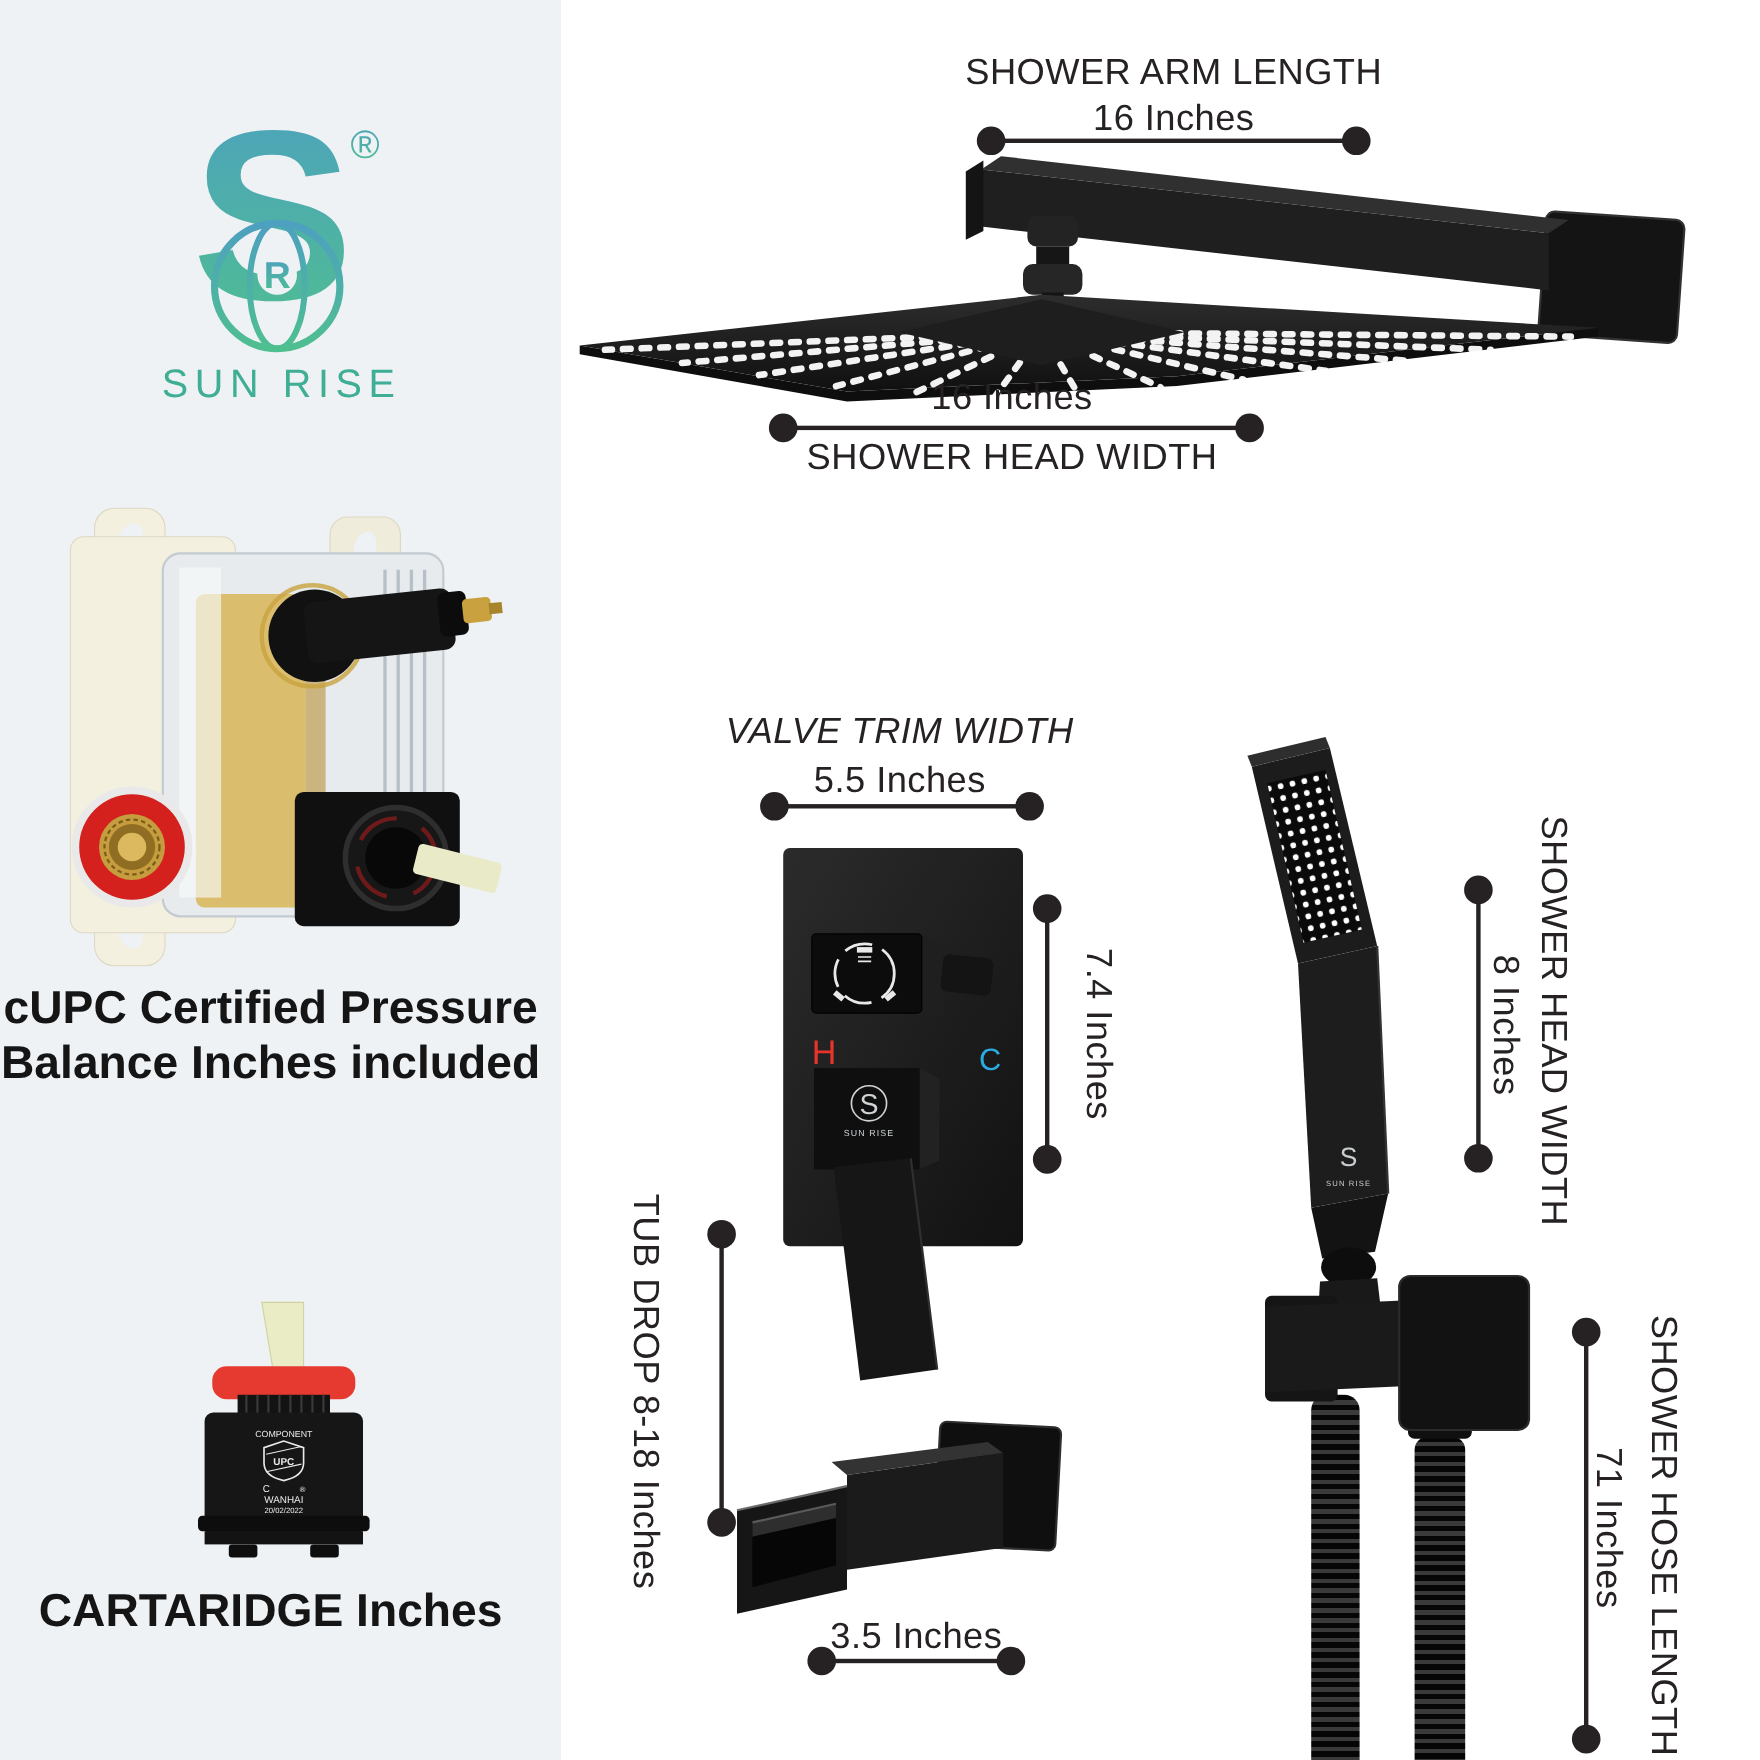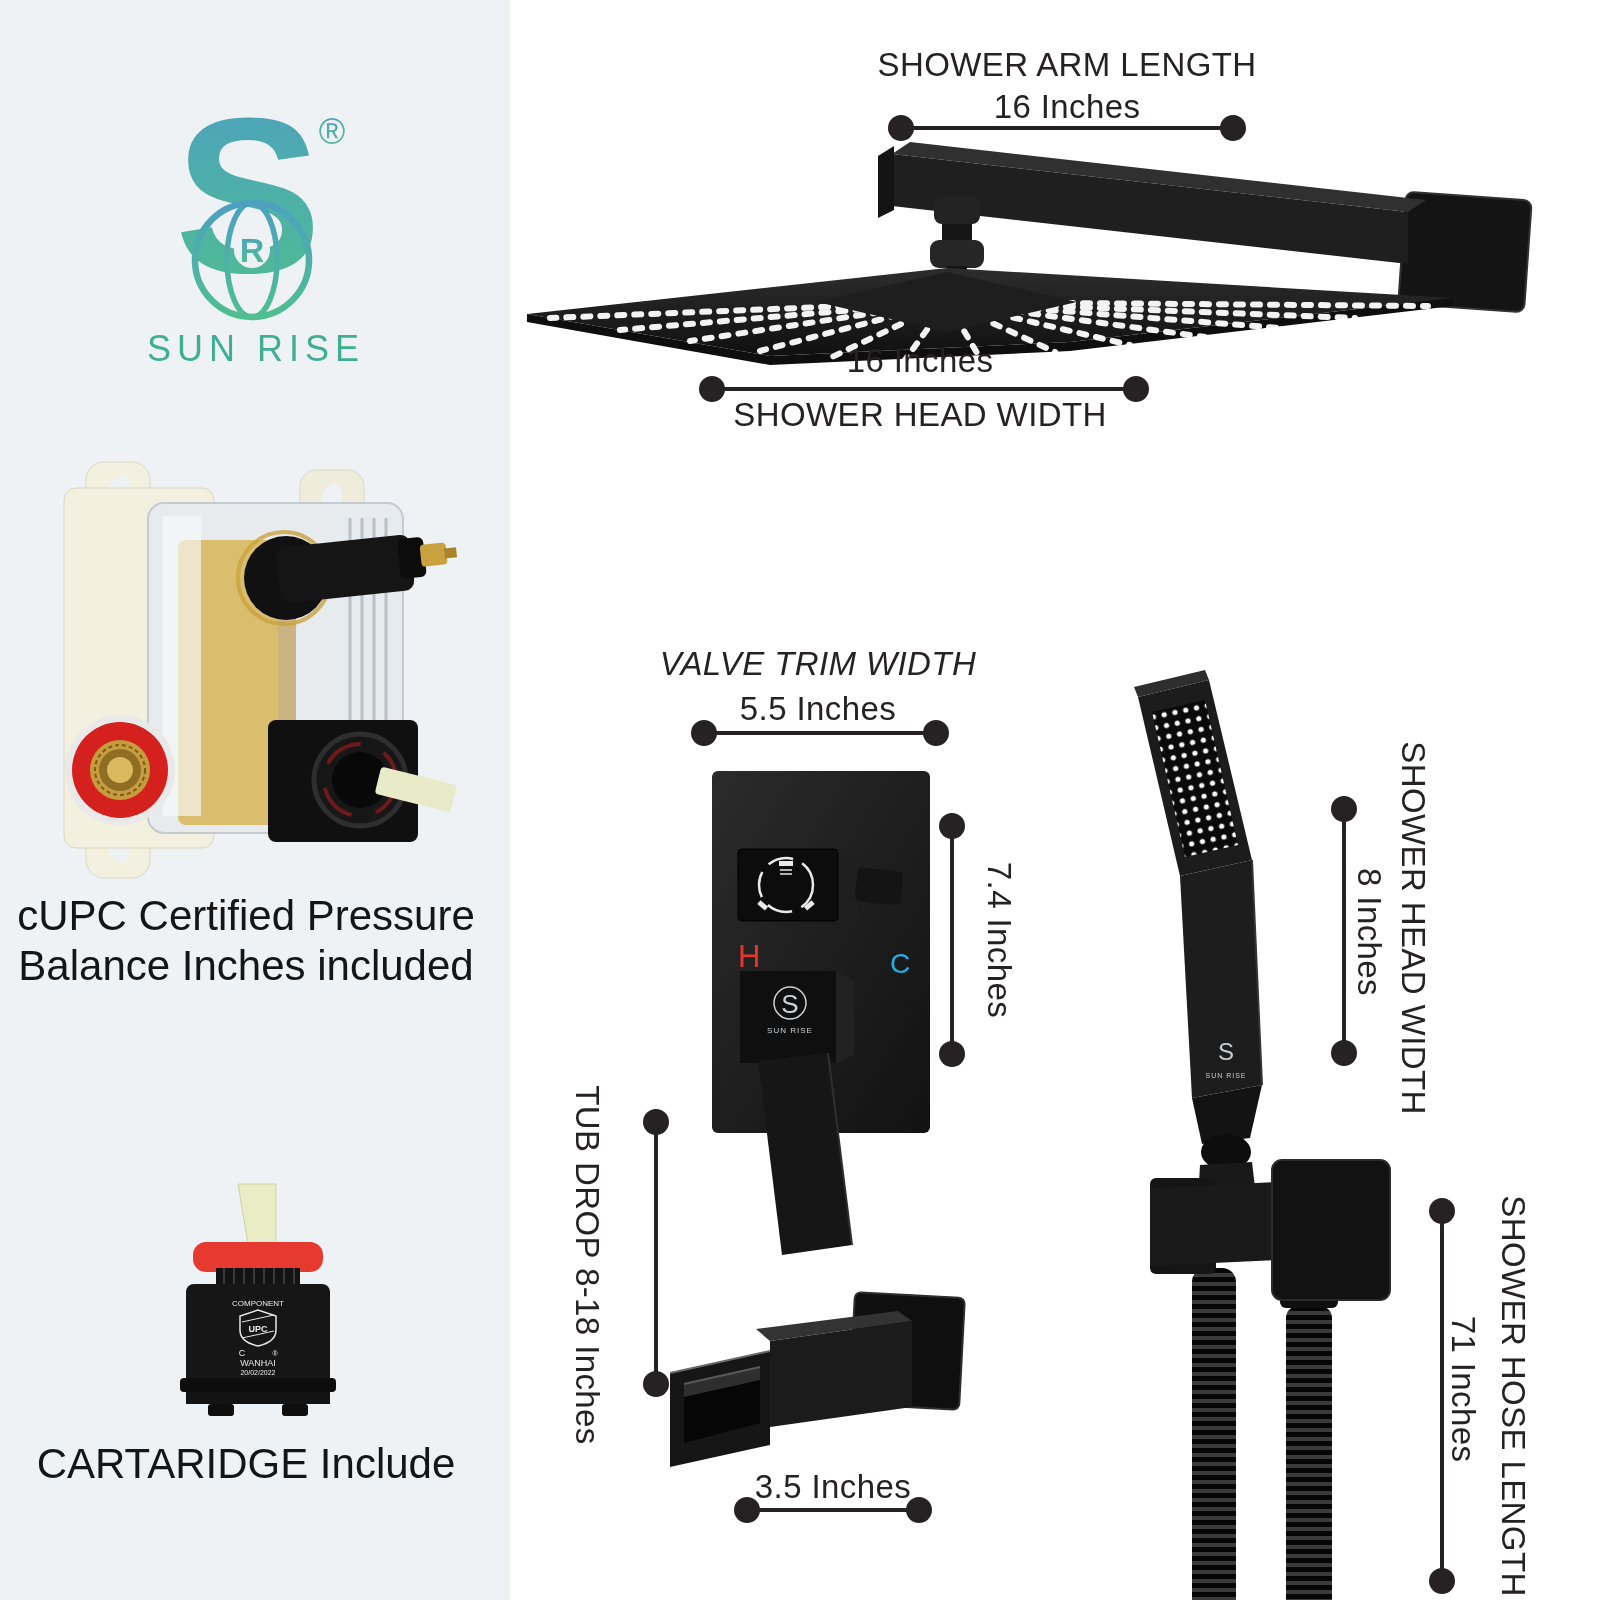--- a/index.html
+++ b/index.html
@@ -3,21 +3,21 @@
 <meta charset="utf-8">
 <style>
   html,body{margin:0;padding:0;background:#fff;}
   .stage{position:relative;width:1600px;height:1600px;background:#ffffff;overflow:hidden;
          font-family:"Liberation Sans",sans-serif;color:#262223;}
   .panel{position:absolute;left:0;top:0;width:510px;height:1600px;background:#eef2f5;}
   svg text{font-family:"Liberation Sans",sans-serif;}
   .abs{position:absolute;}
   .lbl{position:absolute;font-size:33px;color:#262223;white-space:nowrap;transform:translateX(-50%);letter-spacing:.4px;}
   .vlbl{position:absolute;font-size:33px;color:#262223;white-space:nowrap;writing-mode:vertical-rl;transform:translateY(-50%);letter-spacing:.4px;}
-  .cap{position:absolute;font-size:42px;color:#151515;white-space:nowrap;transform:translateX(-50%);}
+  .cap{position:absolute;font-size:42px;color:#151515;white-space:nowrap;transform:translateX(-50%);font-weight:bold;}
   .brandname{position:absolute;font-size:36px;color:#3fae94;letter-spacing:6px;transform:translateX(-50%);}
   .hline{position:absolute;height:4px;background:#262223;}
   .hline::before,.hline::after{content:"";position:absolute;width:26px;height:26px;border-radius:50%;background:#262223;top:-11px;}
   .hline::before{left:-9px}.hline::after{right:-9px}
   .vline{position:absolute;width:4px;background:#262223;}
   .vline::before,.vline::after{content:"";position:absolute;width:26px;height:26px;border-radius:50%;background:#262223;left:-11px;}
   .vline::before{top:-9px}.vline::after{bottom:-9px}
   .hoseA{position:absolute;left:1192px;top:1268px;width:44px;height:332px;border-radius:14px 14px 0 0;
          background:repeating-linear-gradient(180deg,#060606 0 5px,#3a3a3a 5px 9px);}
   .hoseB{position:absolute;left:1286px;top:1306px;width:46px;height:294px;border-radius:12px 12px 0 0;
@@ -127,21 +127,21 @@
       <path d="M120 128 l-18 6 v14 q0 12 18 16 q18 -4 18 -16 v-14 z" fill="none" stroke="#e8e8e8" stroke-width="1.5"></path>
       <line x1="104" y1="140" x2="136" y2="133" stroke="#e8e8e8" stroke-width="1"></line>
       <line x1="104" y1="156" x2="136" y2="149" stroke="#e8e8e8" stroke-width="1"></line>
       <text x="120" y="150" font-size="9" font-weight="bold">UPC</text>
       <text x="104" y="174" font-size="9">C</text>
       <text x="137" y="174" font-size="7">®</text>
       <text x="120" y="184" font-size="9">WANHAI</text>
       <text x="120" y="193" font-size="7">20/02/2022</text>
     </g>
   </svg>
-  <div class="cap" style="left:246px;top:1440px">CARTARIDGE Include</div>
+  <div class="cap" style="left:246px;top:1440px">CARTARIDGE Inches</div>
 
   <div class="lbl" style="left:1067px;top:46px;">SHOWER ARM LENGTH</div>
   <div class="lbl" style="left:1067px;top:88px;">16 Inches</div>
   <div class="hline" style="left:897px;top:126px;width:340px;"></div>
 
   <svg class="abs" style="left:510px;top:130px" width="1050" height="240" viewBox="0 0 1050 240">
     <defs>
       <linearGradient id="headGrad" x1="0" y1="0" x2="0" y2="1">
         <stop offset="0" stop-color="#2d2d2d"></stop>
           <stop offset="1" stop-color="#101010"></stop>

